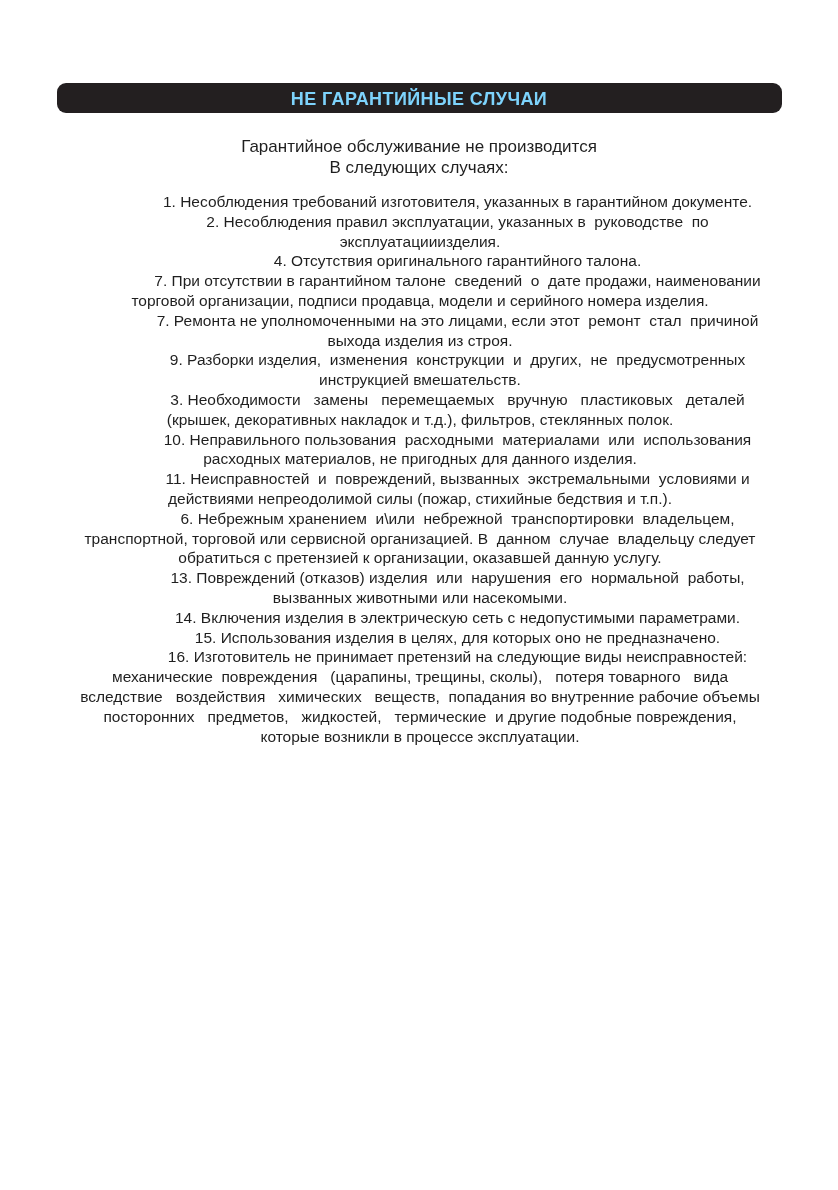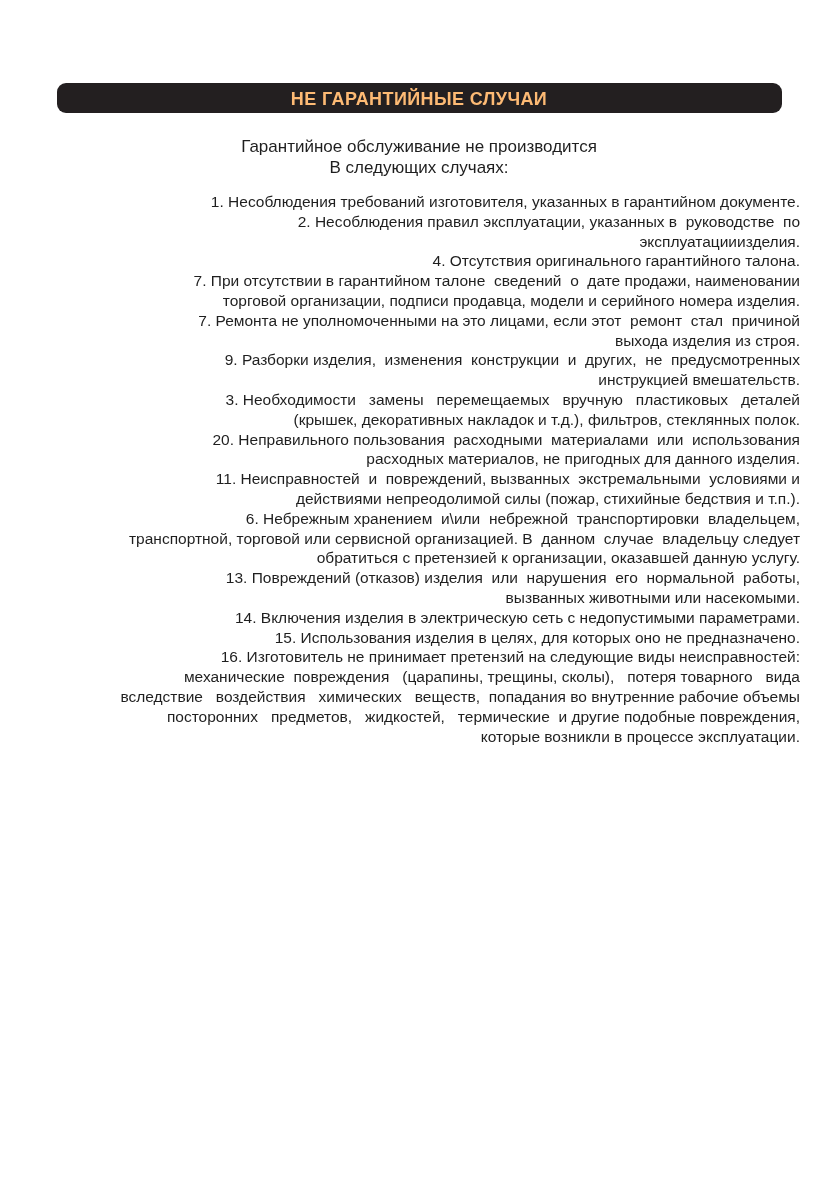--- a/index.html
+++ b/index.html
@@ -20,21 +20,21 @@
     margin: 83px auto 0 auto;
     width: 725px;
     height: 30px;
     background: #231f20;
     border-radius: 9px;
     display: flex;
     align-items: center;
     justify-content: center;
   }
   .title-bar span {
-    color: #fdba74;
+    color: #7dd3fc;
     font-size: 18px;
     font-weight: bold;
     letter-spacing: 0.4px;
     line-height: 1;
     padding-top: 1px;
   }
   .subtitle {
     margin-top: 23px;
     text-align: center;
     font-size: 17px;
@@ -44,21 +44,21 @@
   .items {
     margin-top: 14px;
     padding: 0 38px 0 40px;
     font-size: 15.5px;
     line-height: 19.8px;
   }
   .items p.item {
     margin: 0;
     text-indent: 75px;
     white-space: pre-wrap;
-    text-align: right;
+    text-align: center;
   }
 </style>
 </head>
 <body>
 
 <div class="page">
 
   <div class="title-bar">
     <span>НЕ ГАРАНТИЙНЫЕ СЛУЧАИ</span>
   </div>
@@ -74,21 +74,21 @@
 эксплуатацииизделия.</p>
       <p class="item">4. Отсутствия оригинального гарантийного талона.</p>
       <p class="item">7. При отсутствии в гарантийном талоне  сведений  о  дате продажи, наименовании
 торговой организации, подписи продавца, модели и серийного номера изделия.</p>
       <p class="item">7. Ремонта не уполномоченными на это лицами, если этот  ремонт  стал  причиной
 выхода изделия из строя.</p>
       <p class="item">9. Разборки изделия,  изменения  конструкции  и  других,  не  предусмотренных
 инструкцией вмешательств.</p>
       <p class="item">3. Необходимости   замены   перемещаемых   вручную   пластиковых   деталей
 (крышек, декоративных накладок и т.д.), фильтров, стеклянных полок.</p>
-      <p class="item">20. Неправильного пользования  расходными  материалами  или  использования
+      <p class="item">10. Неправильного пользования  расходными  материалами  или  использования
 расходных материалов, не пригодных для данного изделия.</p>
       <p class="item">11. Неисправностей  и  повреждений, вызванных  экстремальными  условиями и
 действиями непреодолимой силы (пожар, стихийные бедствия и т.п.).</p>
       <p class="item">6. Небрежным хранением  и\или  небрежной  транспортировки  владельцем,
 транспортной, торговой или сервисной организацией. В  данном  случае  владельцу следует
 обратиться с претензией к организации, оказавшей данную услугу.</p>
       <p class="item">13. Повреждений (отказов) изделия  или  нарушения  его  нормальной  работы,
 вызванных животными или насекомыми.</p>
       <p class="item">14. Включения изделия в электрическую сеть с недопустимыми параметрами.</p>
       <p class="item">15. Использования изделия в целях, для которых оно не предназначено.</p>

